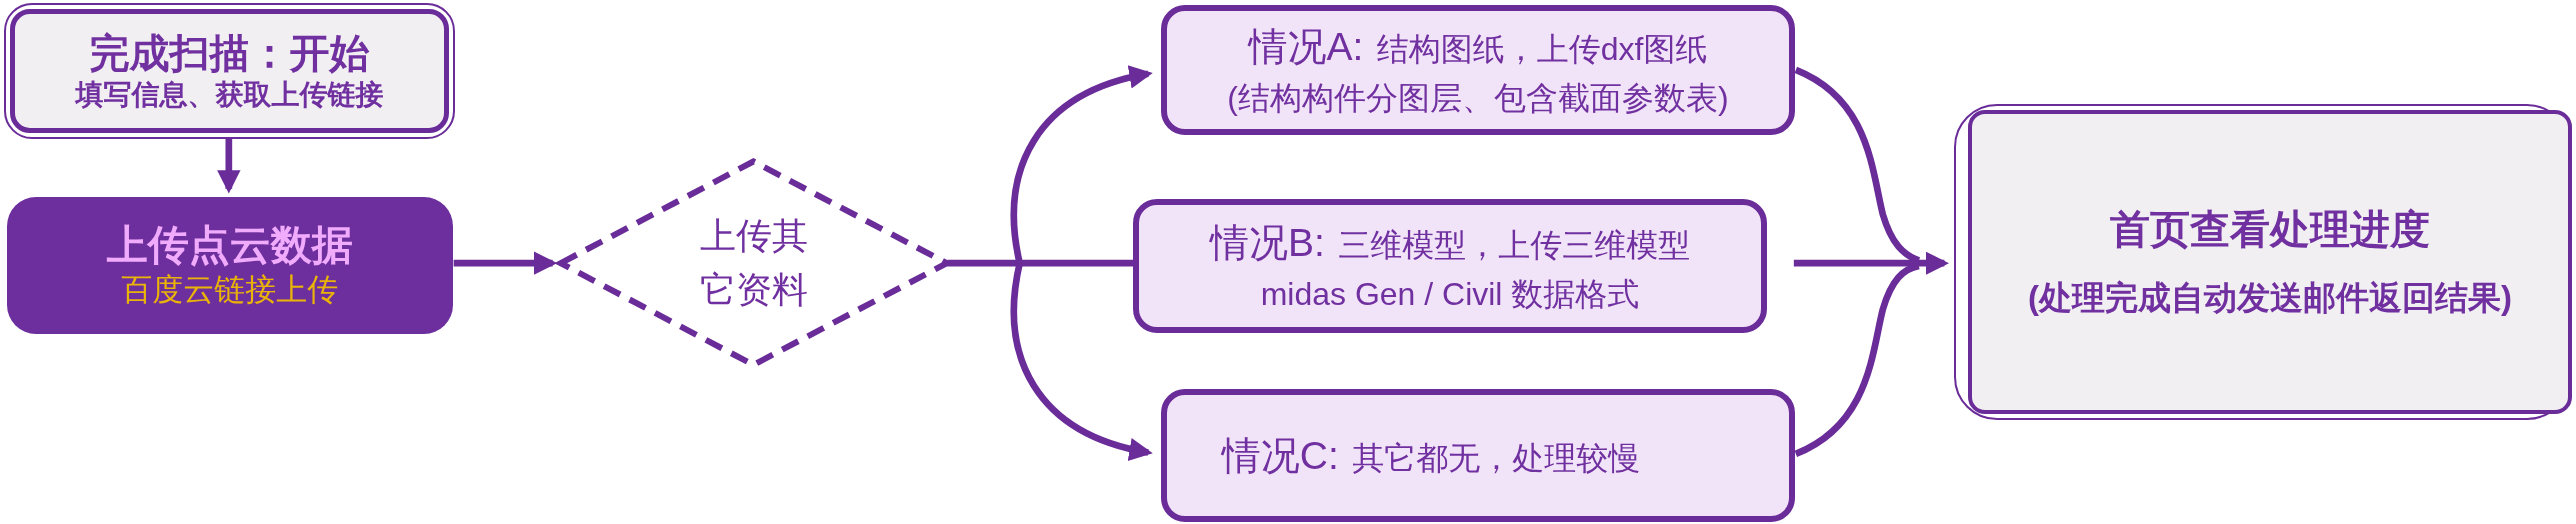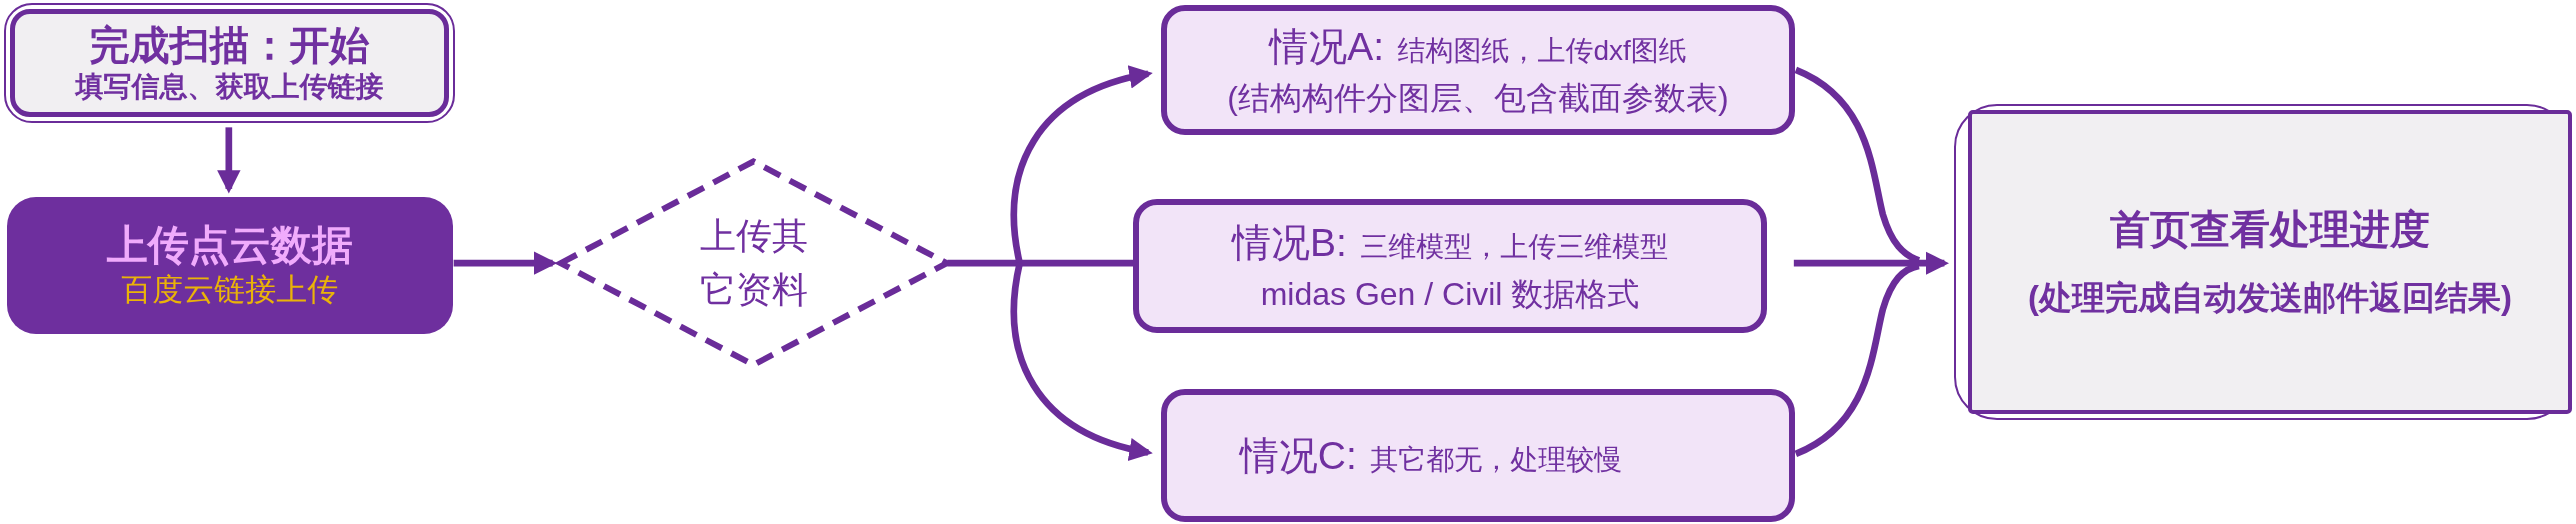--- a/index.html
+++ b/index.html
@@ -24,45 +24,45 @@
 
   .node{position:absolute;box-sizing:border-box;display:flex;flex-direction:column;
         align-items:center;justify-content:center;text-align:center;}
 
   
   .dbl-outer{border:2px solid var(--stroke);background:var(--bg);padding:4px;}
   .dbl-inner{box-sizing:border-box;width:100%;height:100%;display:flex;flex-direction:column;
              align-items:center;justify-content:center;text-align:center;
              border:5.4px solid var(--stroke);background:var(--paper);}
 
-  .start-outer{left:4px;top:2.7px;width:451px;height:120px;border-radius:28px;}
+  .start-outer{left:4px;top:2.7px;width:451px;height:136px;border-radius:28px;}
   .start-inner{border-radius:20px;gap:5.4px;}
   .start-title{font-size:40px;font-weight:700;color:var(--text-purple);line-height:1.05;}
   .start-sub{font-size:28px;font-weight:700;color:var(--text-purple);line-height:1.05;}
 
   .upload-node{left:6.7px;top:197px;width:446px;height:137px;background:var(--solid);
                border-radius:29px;gap:6.7px;}
   .upload-title{font-size:41px;font-weight:700;color:#f0abfc;line-height:1.05;}
   .upload-sub{font-size:31px;font-weight:400;color:#eab308;line-height:1.05;}
 
   .decision-label{left:561px;top:161px;width:386px;height:203px;background:transparent;}
   .decision-text{font-size:36px;font-weight:400;color:var(--text-purple);line-height:1.5;}
 
   .case-node{width:634px;background:var(--lavender);border:6px solid var(--stroke);
              border-radius:24px;gap:16px;color:var(--text-purple);}
   .case-a{left:1161px;top:5.4px;height:130px;}
   .case-b{left:1133px;top:199px;height:134px;}
   .case-c{left:1161px;top:389px;height:133px;padding-right:94px;}
   .case-line{line-height:1;white-space:nowrap;}
   .case-label{font-size:39px;font-weight:400;}
-  .case-rest{font-size:28px;font-weight:400;margin-left:13.4px;margin-top:17px;}
+  .case-rest{font-size:32px;font-weight:400;margin-left:13.4px;margin-top:17px;}
   .case-line2{font-size:32px;font-weight:400;line-height:1;white-space:nowrap;}
 
   .result-outer{left:1954px;top:104px;width:616px;height:316px;border-radius:43px;}
-  .result-inner{border-radius:5px;gap:31px;border-width:4.7px;margin-left:16px;}
+  .result-inner{border-radius:17px;gap:31px;border-width:4.7px;margin-left:16px;}
   .result-title{font-size:40px;font-weight:700;color:var(--text-purple);line-height:1.05;}
   .result-sub{font-size:33px;font-weight:700;color:var(--text-purple);line-height:1.05;}
 </style>
 </head>
 <body>
 
 <div class="layer">
 
   <svg class="connectors" width="2576" height="525" viewBox="0 0 3850 784">
     <defs>

